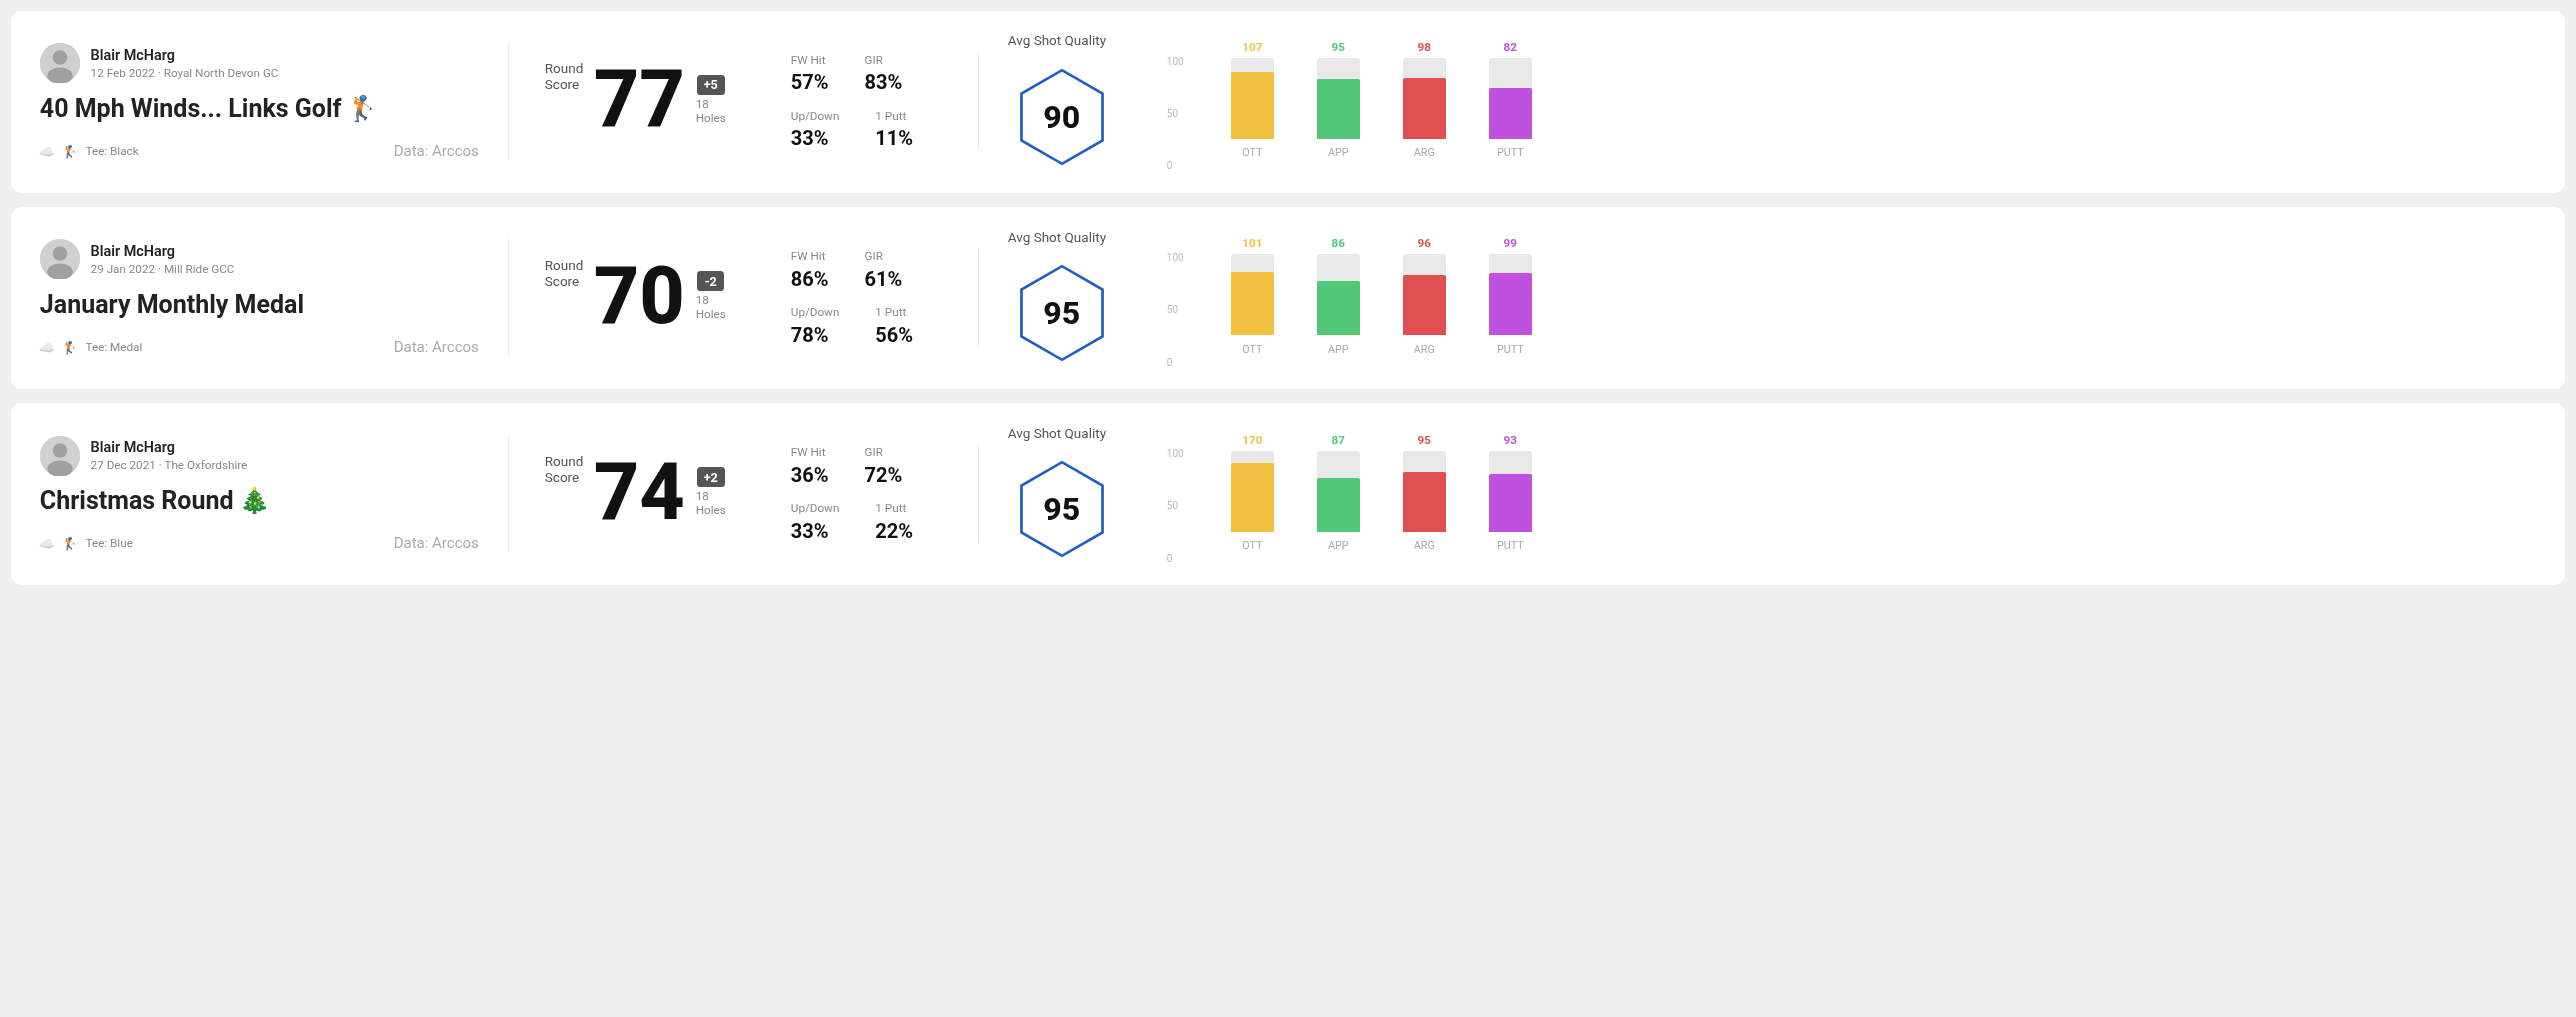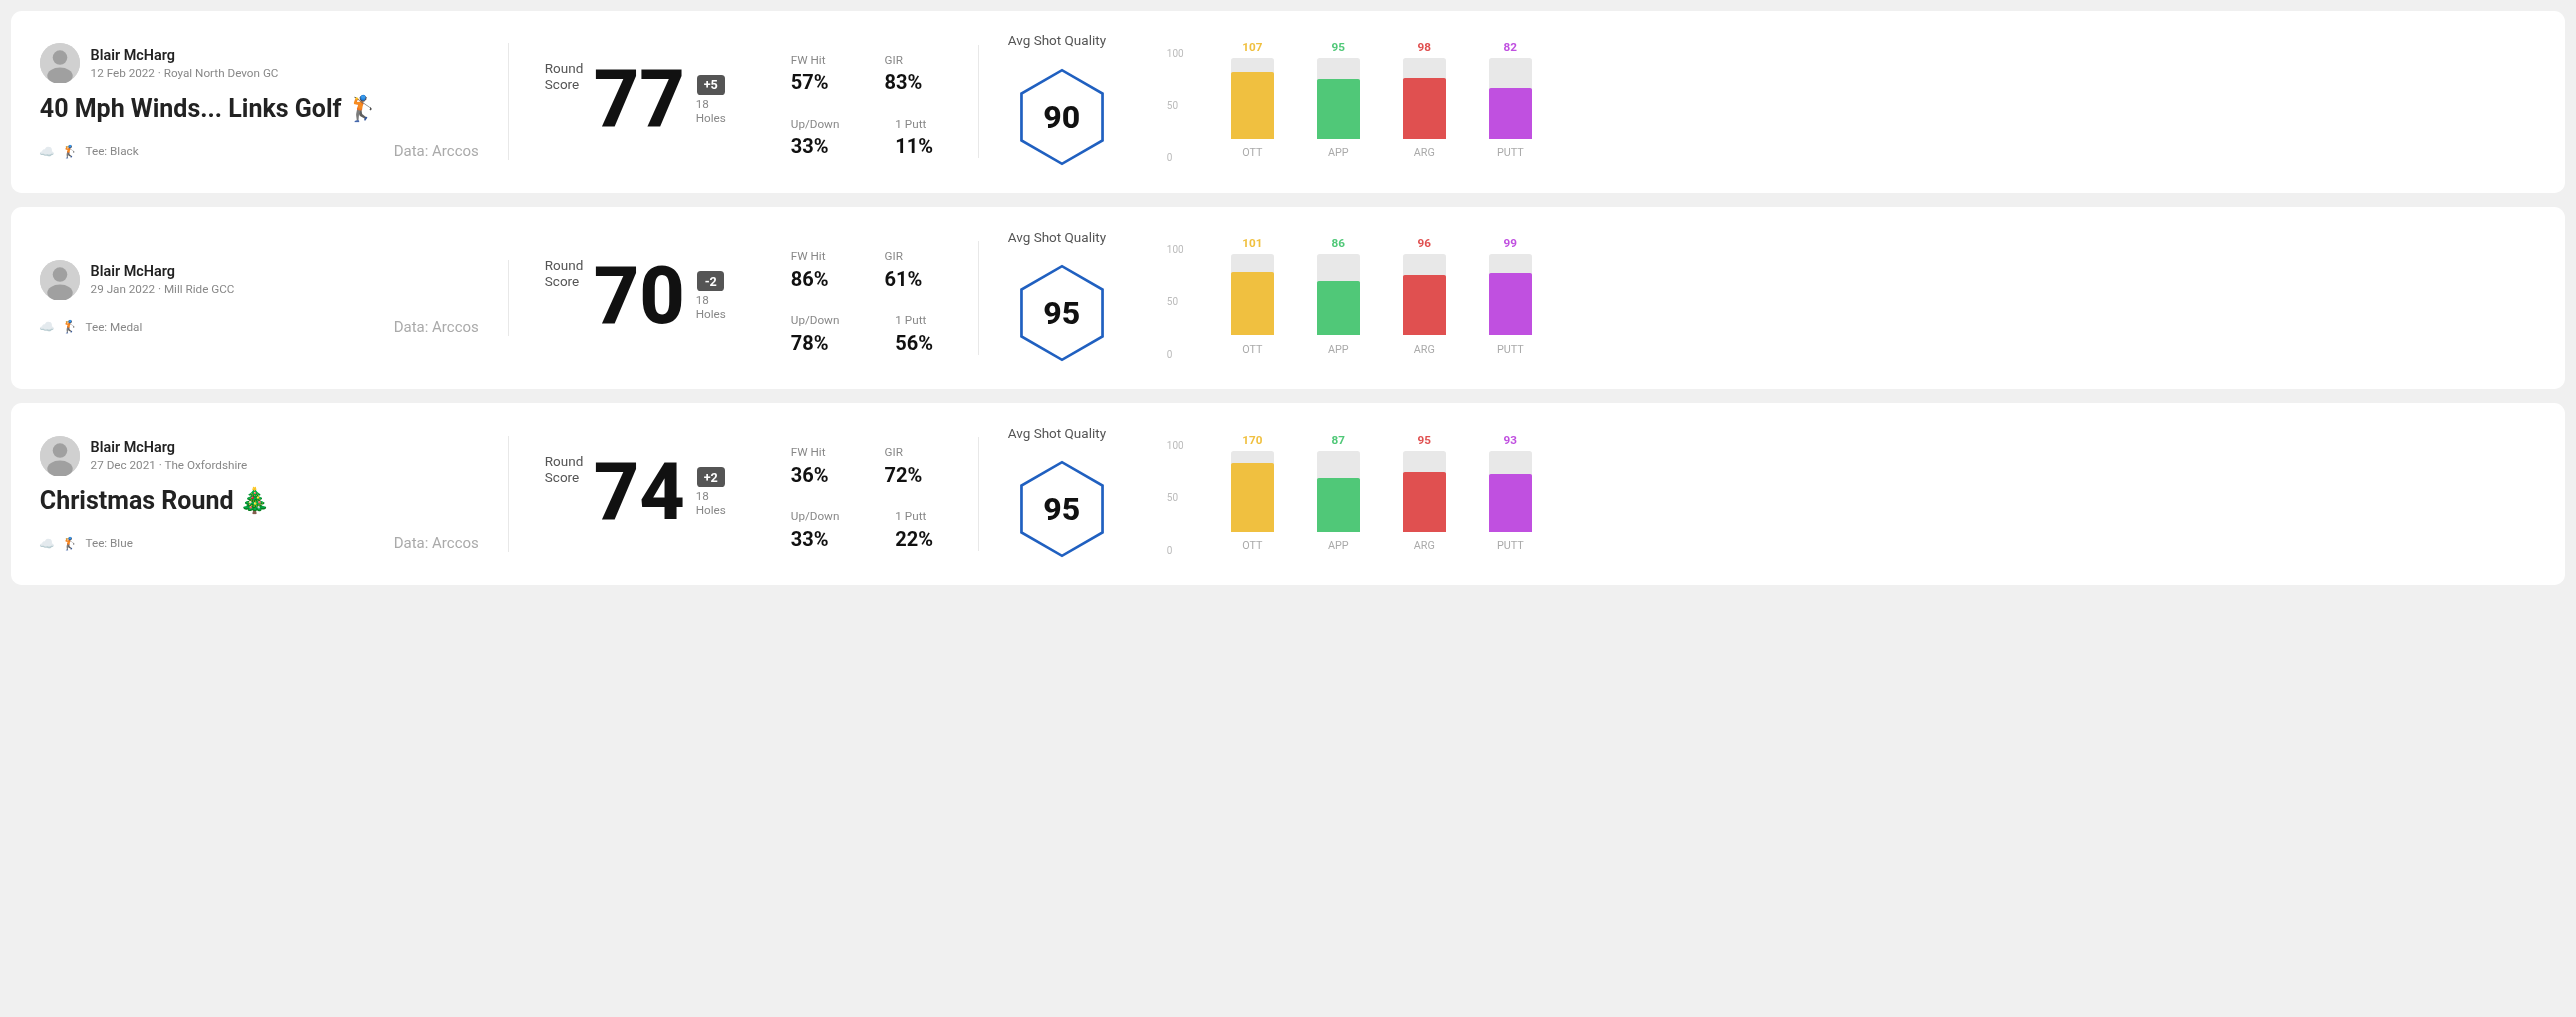--- a/index.html
+++ b/index.html
@@ -156,22 +156,21 @@
       padding: 0 29px;
       display: flex;
       flex-direction: column;
       justify-content: center;
       gap: 14.4px;
       border-right: 0.9px solid #e8e8e8;
     }
 
     .stats-row {
       display: flex;
-      gap: 56px;
-      margin-top: 8px;
+      gap: 36px;
     }
 
     .stat-item {}
     .stat-label {
       font-size: 11.7px;
       color: #888;
       margin-bottom: 3.6px;
     }
     .stat-value {
       font-size: 20px;
@@ -271,21 +270,21 @@
     .axis-label {
       font-size: 10.8px;
       color: #aaa;
       width: 43px;
       text-align: center;
     }
 
     .y-axis-labels {
       position: absolute;
       left: -32px;
-      top: 4px;
+      top: 12px;
       height: 100%;
       display: flex;
       flex-direction: column;
       justify-content: space-between;
     }
 
     .y-label {
       font-size: 10px;
       color: #bbb;
     }
@@ -431,20 +430,21 @@
                 <circle cx="22" cy="22" r="22" fill="#d0d0d0"></circle>
                 <circle cx="22" cy="16" r="8" fill="#a0a0a0"></circle>
                 <ellipse cx="22" cy="36" rx="14" ry="9" fill="#a0a0a0"></ellipse>
               </svg>
             </div>
             <div class="player-details">
               <div class="player-name">Blair McHarg</div>
               <div class="player-date-course">29 Jan 2022 · Mill Ride GCC</div>
             </div>
           </div>
+          <div class="round-title">January Monthly Medal</div>
         </div>
         <div class="card-footer">
           <div class="tee-info">
             <span class="tee-icon">☁️</span>
             <span class="tee-icon">🏌️</span>
             <span>Tee: Medal</span>
           </div>
           <div class="data-source">Data: Arccos</div>
         </div>
       </div>

